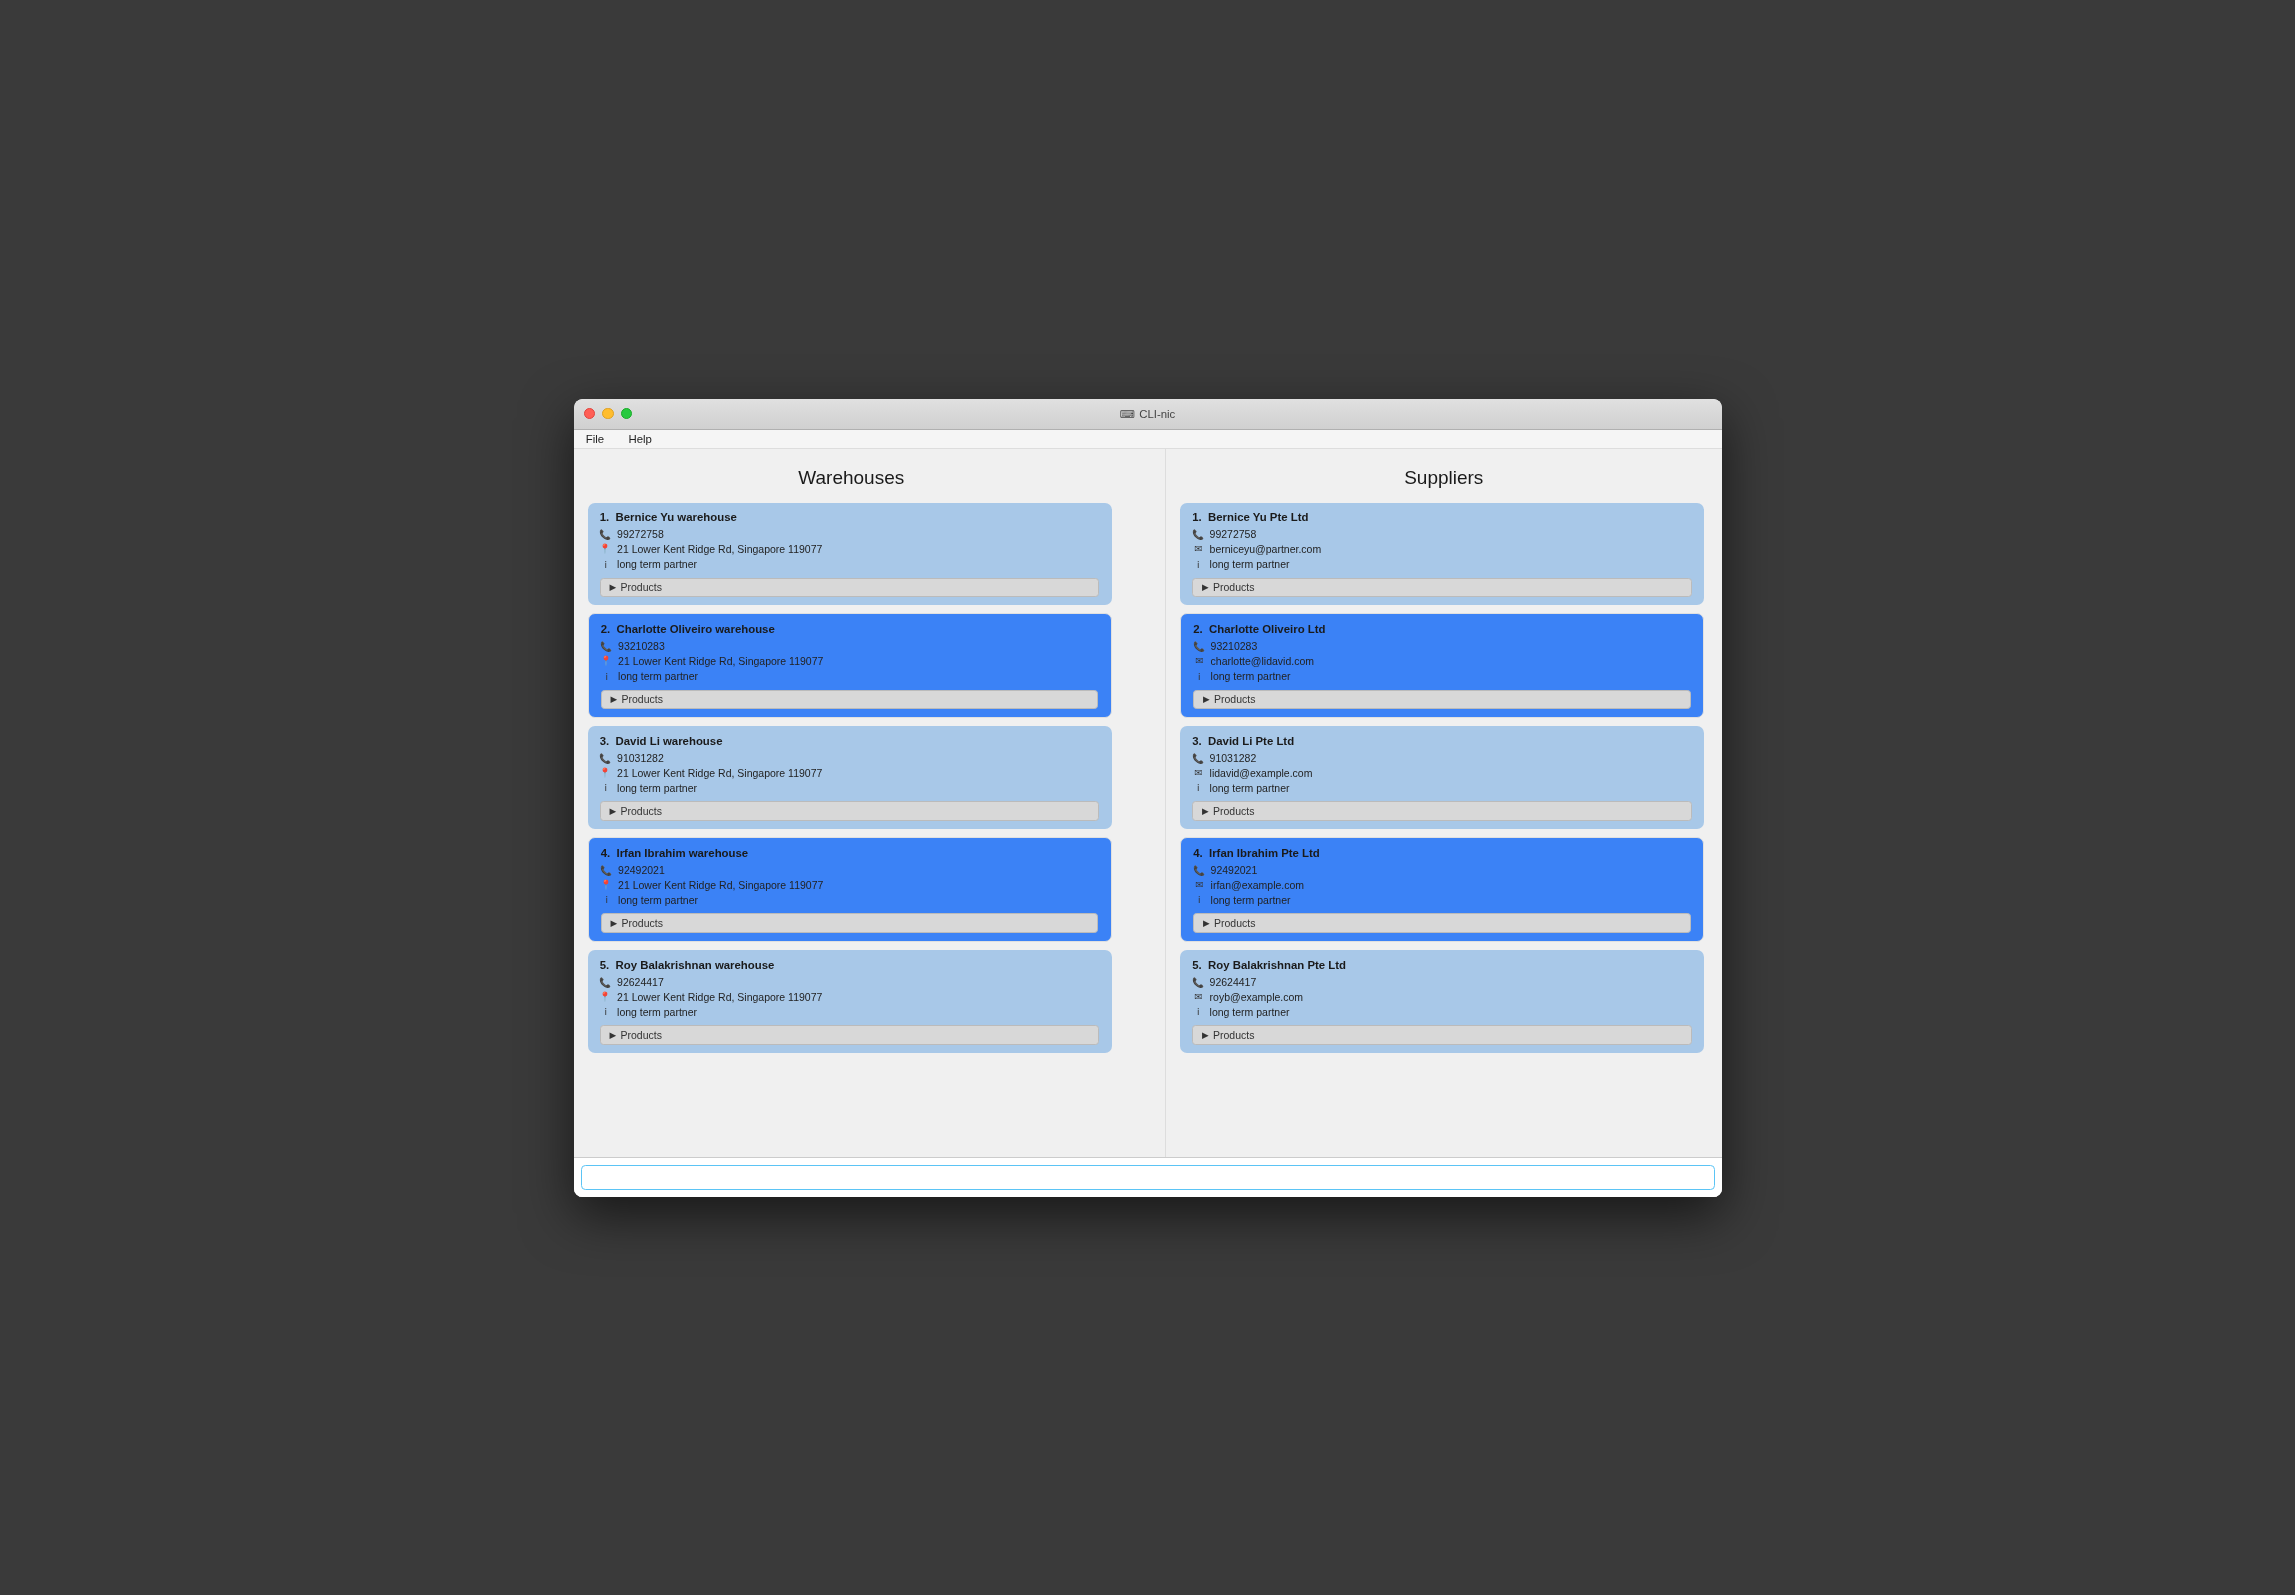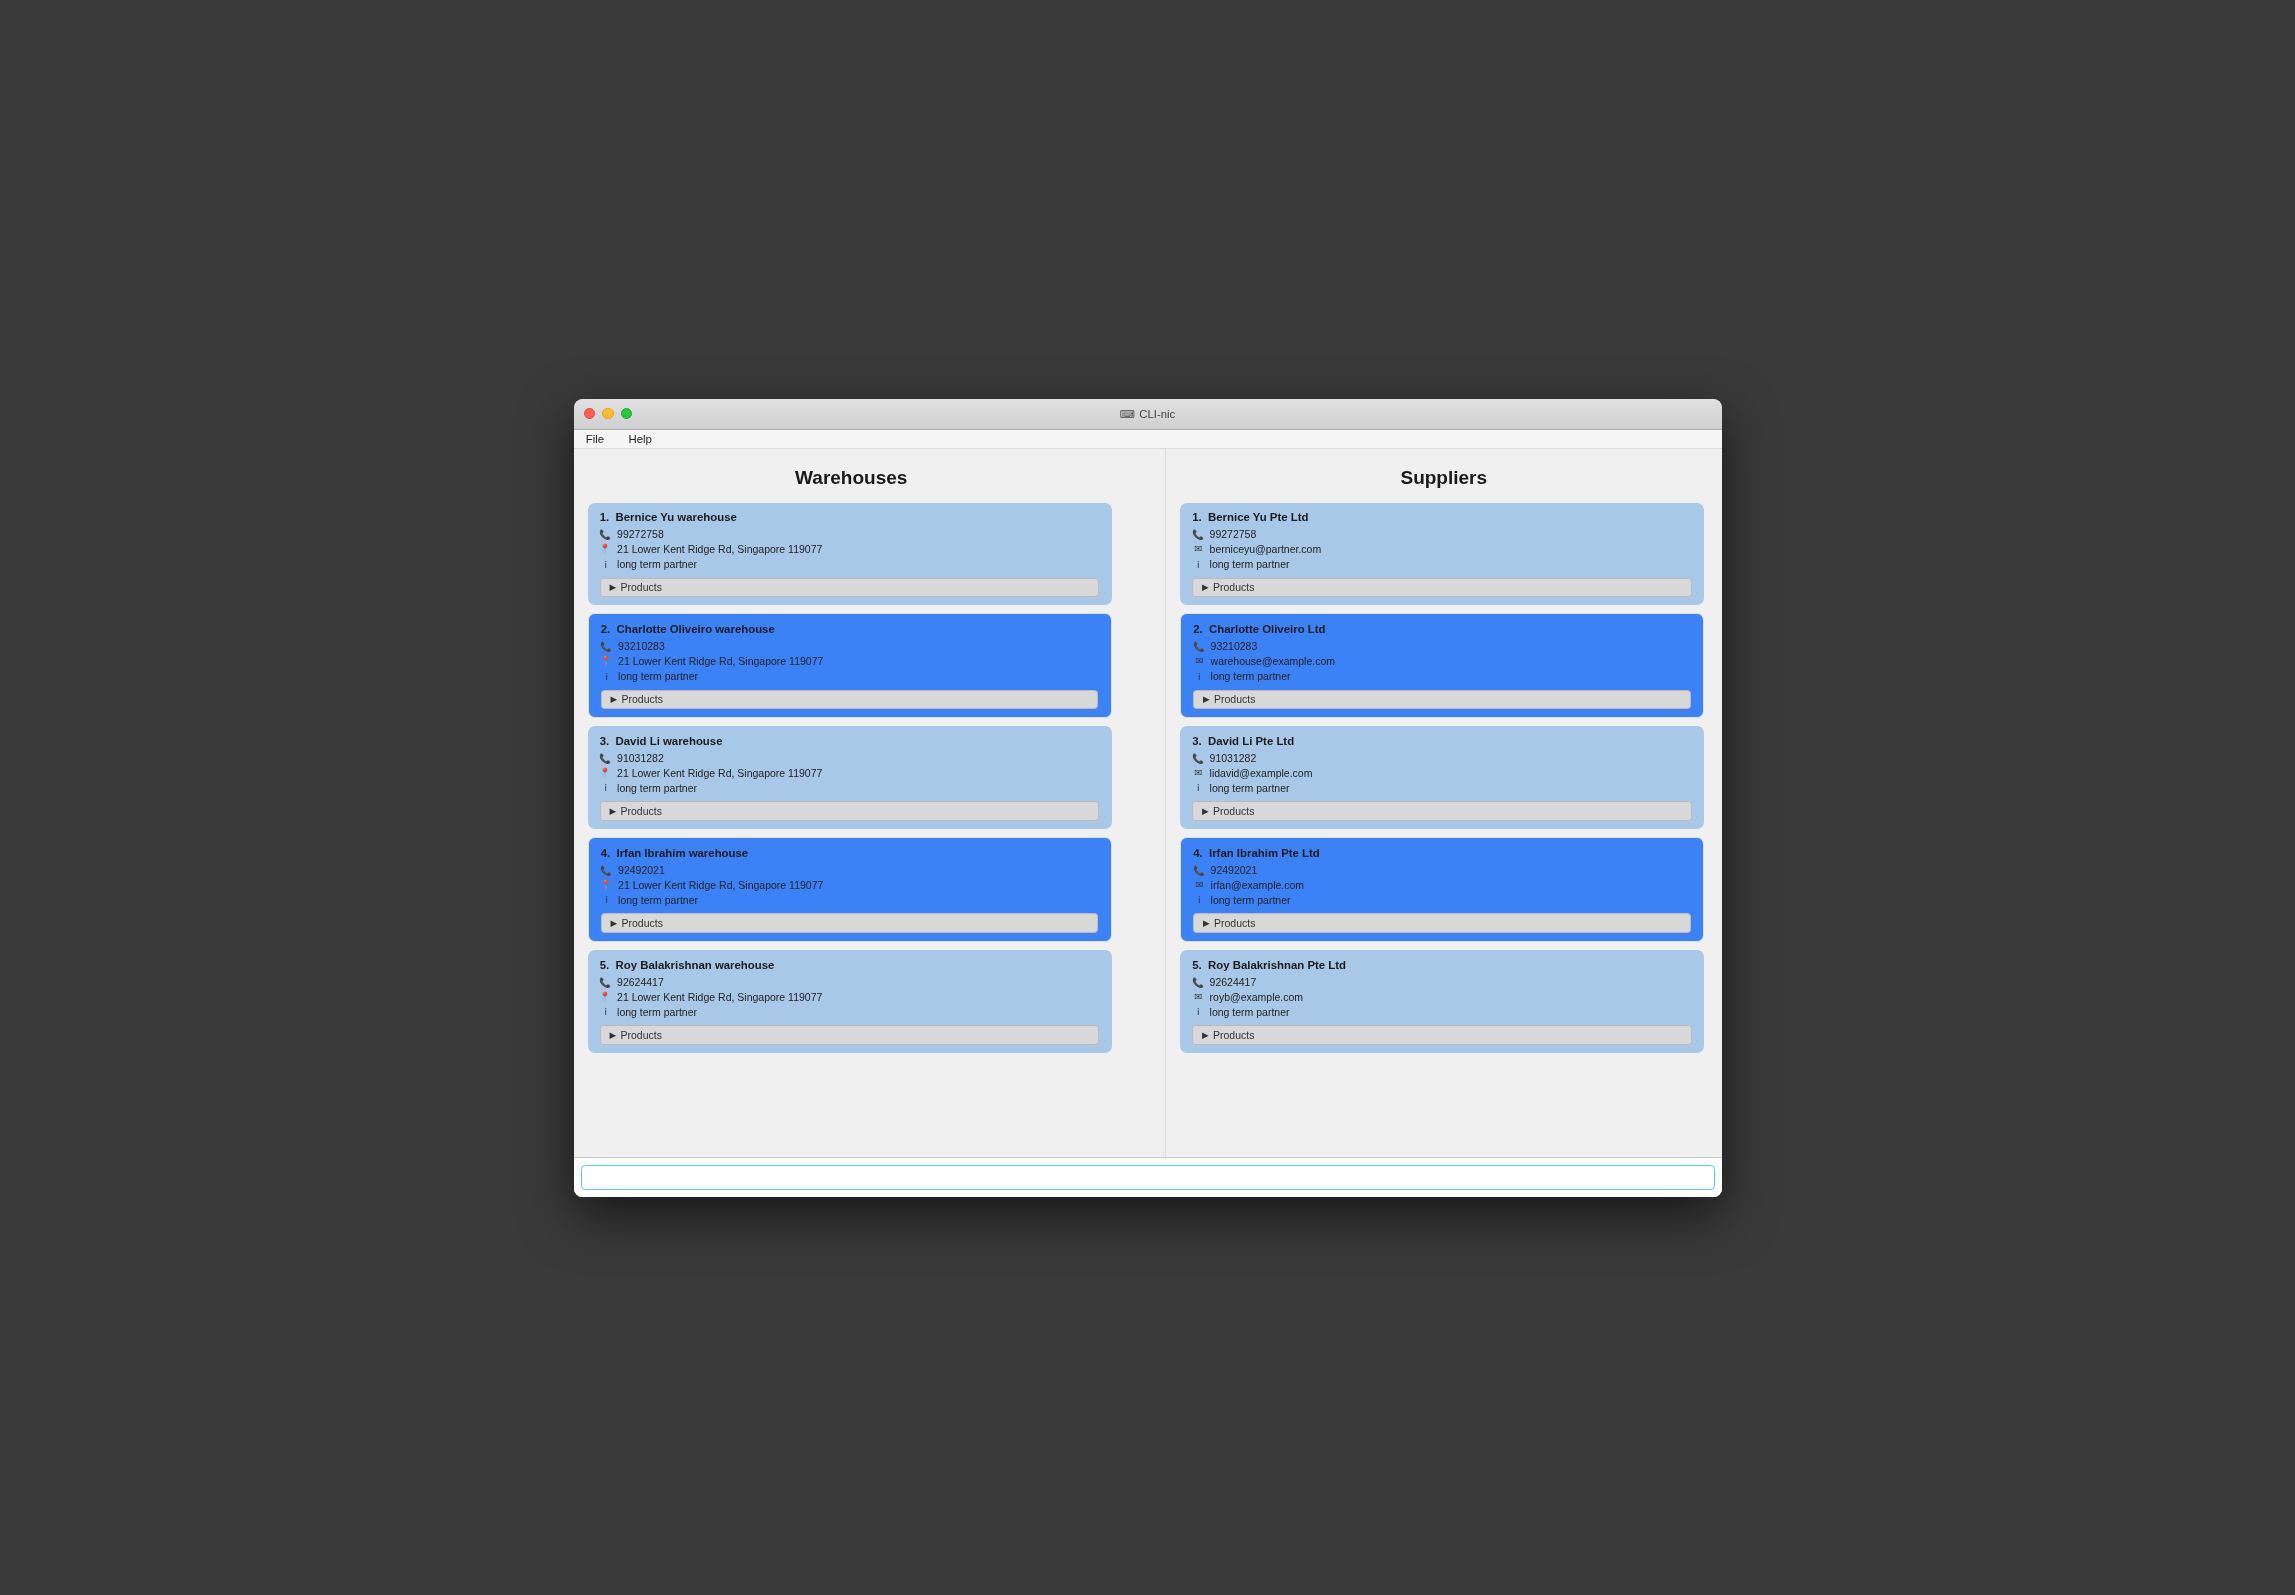--- a/index.html
+++ b/index.html
@@ -135,21 +135,21 @@
       overflow: hidden;
     }
 
     .panel + .panel {
       border-left: 0.9px solid #ddd;
       margin-left: 36px;
     }
 
     .panel-title {
       font-size: 19px;
-      font-weight: bold;
+      font-weight: normal;
       text-align: center;
       color: #1a1a1a;
       margin-bottom: 14px;
       flex-shrink: 0;
     }
 
     .panel-scroll {
       flex: 1;
       overflow-y: auto;
       display: flex;
@@ -412,21 +412,21 @@
               <div class="card white">
     <div class="card-title">
       2.&nbsp; Charlotte Oliveiro Ltd
     </div>
     <div class="card-field">
       <span class="icon">📞</span>
       <span>93210283</span>
     </div>
     <div class="card-field">
       <span class="icon">✉</span>
-      <span>warehouse@example.com</span>
+      <span>charlotte@lidavid.com</span>
     </div>
     <div class="card-field">
       <span class="icon">ℹ</span>
       <span>long term partner</span>
     </div>
     <button class="products-btn">
       <span class="arrow">▶</span>
       <span>Products</span>
     </button>
   </div>

